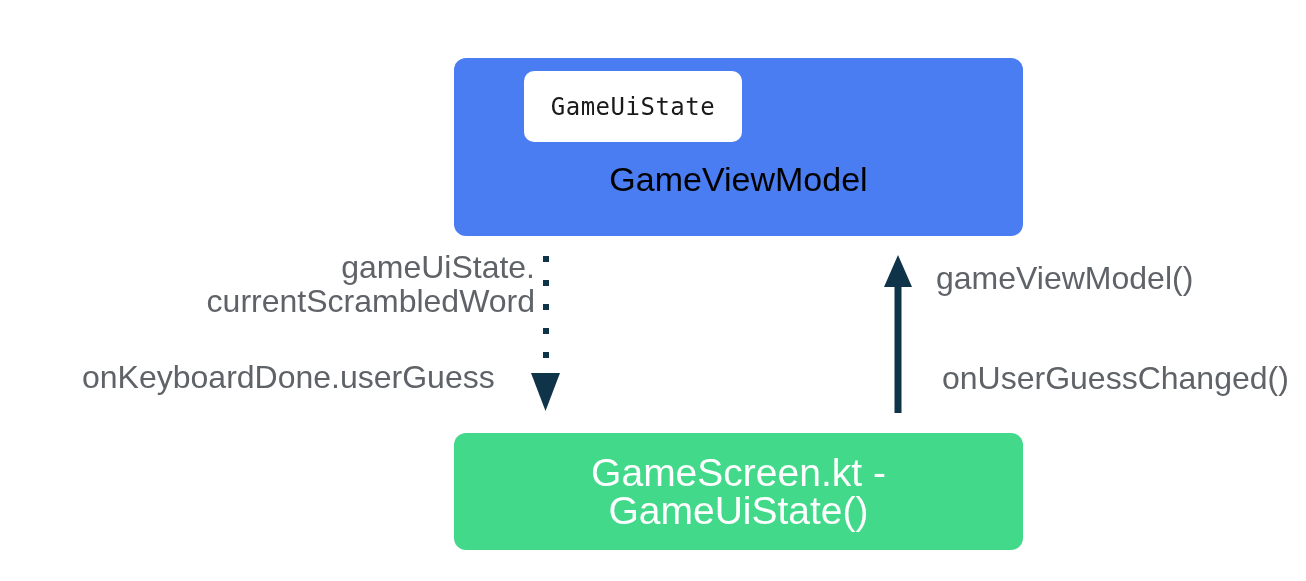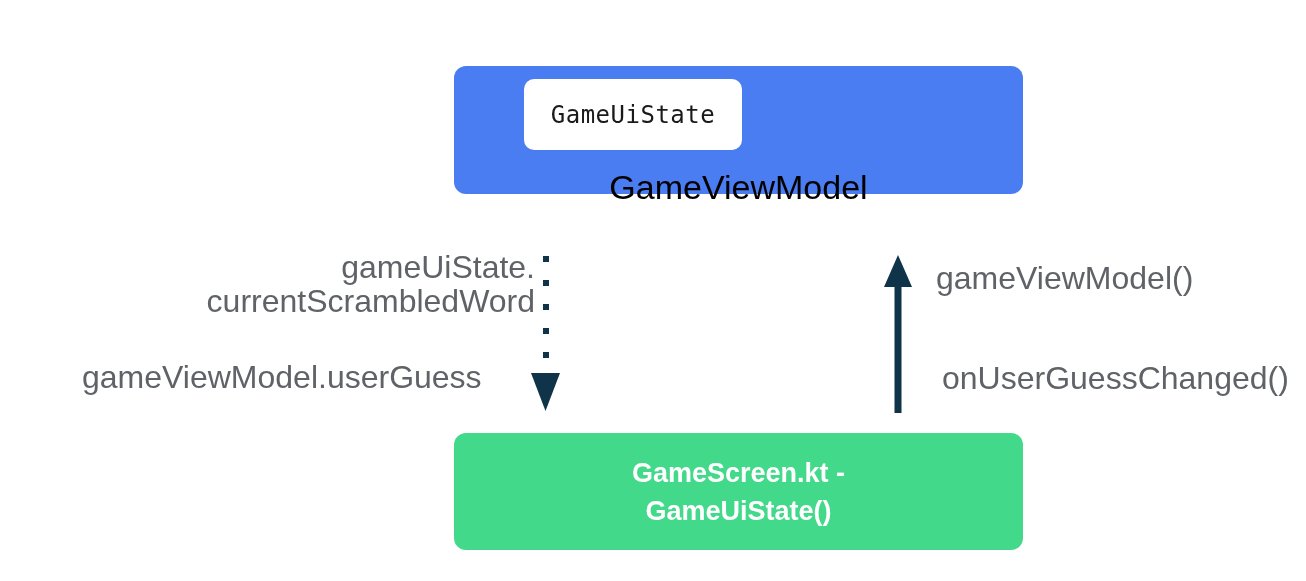--- a/index.html
+++ b/index.html
@@ -16,23 +16,23 @@
     overflow: hidden;
   }
   .box {
     position: absolute;
     border-radius: 12px;
     color: #ffffff;
     box-sizing: border-box;
   }
   .viewmodel-box {
     left: 454px;
-    top: 66px;
+    top: 58px;
     width: 569px;
-    height: 128px;
+    height: 178px;
     background: var(--blue, #4A7CF2);
   }
   .chip {
     position: absolute;
     left: 70px;
     top: 13px;
     width: 218px;
     height: 71px;
     background: var(--chip_bg, #ffffff);
     border-radius: 10px;
@@ -60,23 +60,22 @@
     left: 454px;
     top: 433px;
     width: 569px;
     height: 117px;
     background: var(--green, #42DA8A);
     display: flex;
     flex-direction: column;
     align-items: center;
     justify-content: center;
     text-align: center;
-    font-size: 27px;
+    font-size: 39px;
     line-height: 38px;
-    font-weight: bold;
   }
   .edge-label {
     position: absolute;
     color: var(--grey, #5F6368);
     font-size: 32px;
     line-height: 34px;
     white-space: nowrap;
   }
   .state-label {
     left: 143px;
@@ -129,21 +128,21 @@
 
   <svg class="arrow-svg solid-arrow" width="38" height="168" viewBox="0 0 38 168" aria-hidden="true">
     <line x1="18" y1="163" x2="18" y2="33" style="stroke: var(--navy, #0F3449);" stroke-width="7"></line>
     <polygon points="4,37 32,37 18,5" style="fill: var(--navy, #0F3449);"></polygon>
   </svg>
 
   <div class="edge-label state-label">
     <div>gameUiState.</div>
     <div>currentScrambledWord</div>
   </div>
-  <div class="edge-label userguess-label">gameViewModel.userGuess</div>
+  <div class="edge-label userguess-label">onKeyboardDone.userGuess</div>
 
   <div class="edge-label keyboarddone-label">gameViewModel()</div>
   <div class="edge-label userguesschanged-label">onUserGuessChanged()</div>
 
   <div class="box screen-box">
     <div>GameScreen.kt -</div>
     <div>GameUiState()</div>
   </div>
 
 </div>

